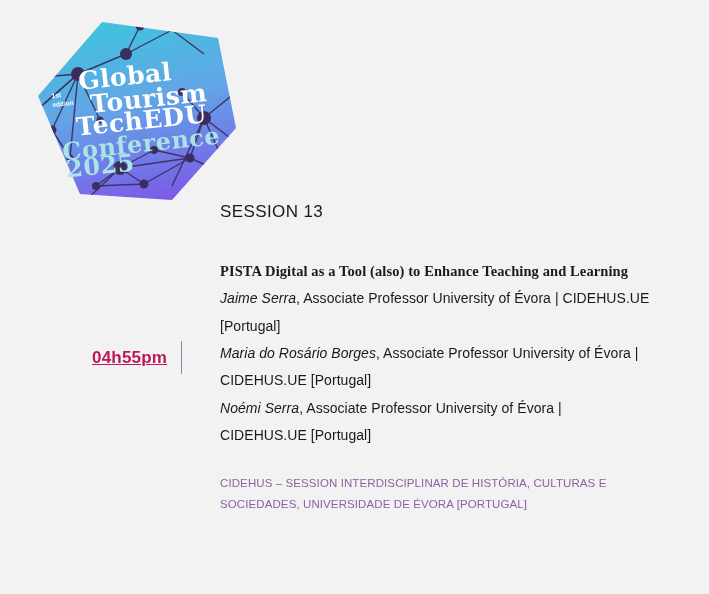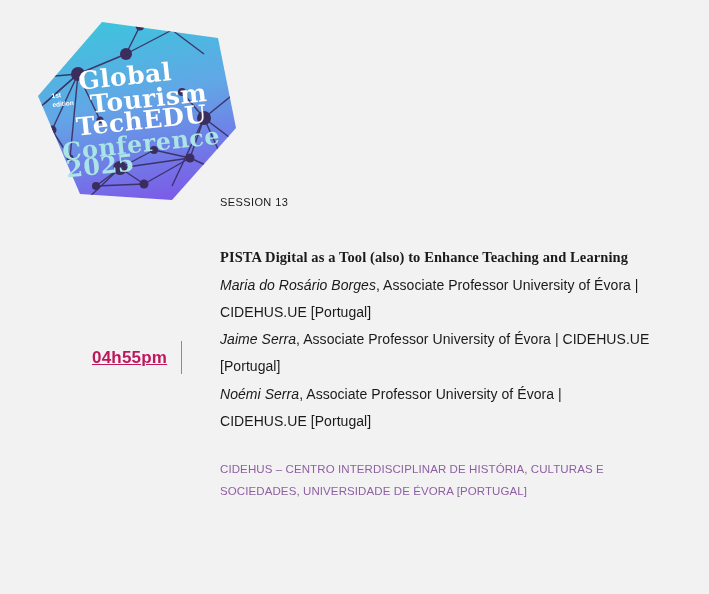--- a/index.html
+++ b/index.html
@@ -94,24 +94,24 @@
   #logo-edition span { display: block; }
 
   
   #session-block {
     position: absolute;
     left: 220px;
     top: 195px;
     width: 430px;
   }
   #session-label {
-    font-size: 11px;
+    font-size: 17px;
     color: #1a1a1a;
     letter-spacing: 0.4px;
-    margin: 0 0 34px 0;
+    margin: 6px 0 34px 0;
     line-height: 1.3;
   }
   #session-title {
     font-size: 14.5px;
     font-weight: bold;
     color: #1a1a1a;
     line-height: 1.95;
     margin: 0 0 0 0;
     letter-spacing: 0.1px;
     font-family: Liberation Serif, serif;
@@ -238,24 +238,24 @@
   <div id="time-divider"></div>
 </div>
 
 <div id="session-block">
   <div id="session-label">SESSION 13</div>
 
   <div id="session-title">PISTA Digital as a Tool (also) to Enhance Teaching and Learning</div>
 
   <div id="speaker-list">
     <div class="speaker-line">
+      <span class="speaker-name">Jaime Serra</span><span>, Associate Professor University of Évora | CIDEHUS.UE [Portugal]</span>
+    </div>
+    <div class="speaker-line">
       <span class="speaker-name">Maria do Rosário Borges</span><span>, Associate Professor University of Évora | CIDEHUS.UE [Portugal]</span>
-    </div>
-    <div class="speaker-line">
-      <span class="speaker-name">Jaime Serra</span><span>, Associate Professor University of Évora | CIDEHUS.UE [Portugal]</span>
     </div>
     <div class="speaker-line">
       <span class="speaker-name">Noémi Serra</span><span>, Associate Professor University of Évora | CIDEHUS.UE [Portugal]</span>
     </div>
   </div>
 
-  <div id="affiliation-note">CIDEHUS – CENTRO INTERDISCIPLINAR DE HISTÓRIA, CULTURAS E SOCIEDADES, UNIVERSIDADE DE ÉVORA [PORTUGAL]</div>
+  <div id="affiliation-note">CIDEHUS – SESSION INTERDISCIPLINAR DE HISTÓRIA, CULTURAS E SOCIEDADES, UNIVERSIDADE DE ÉVORA [PORTUGAL]</div>
 </div>
 
 </body></html>

